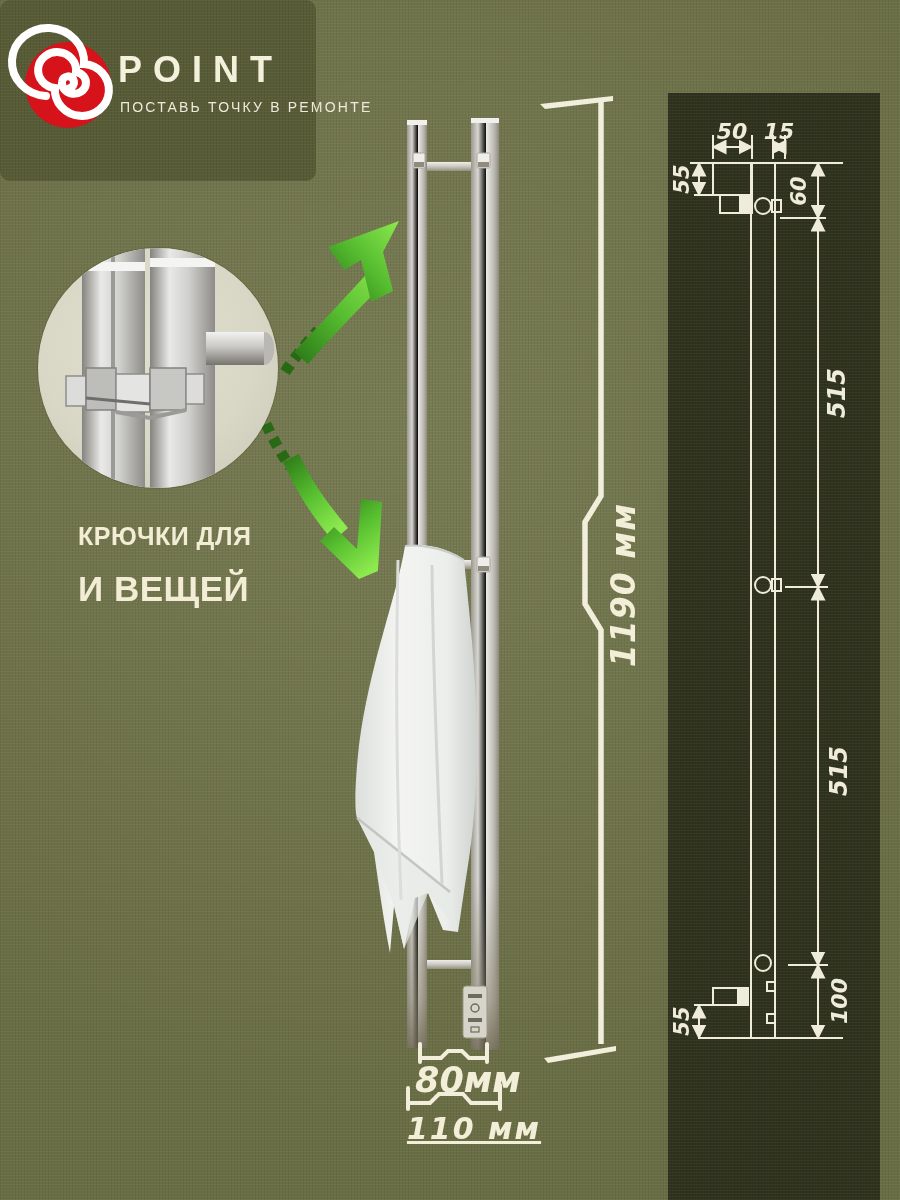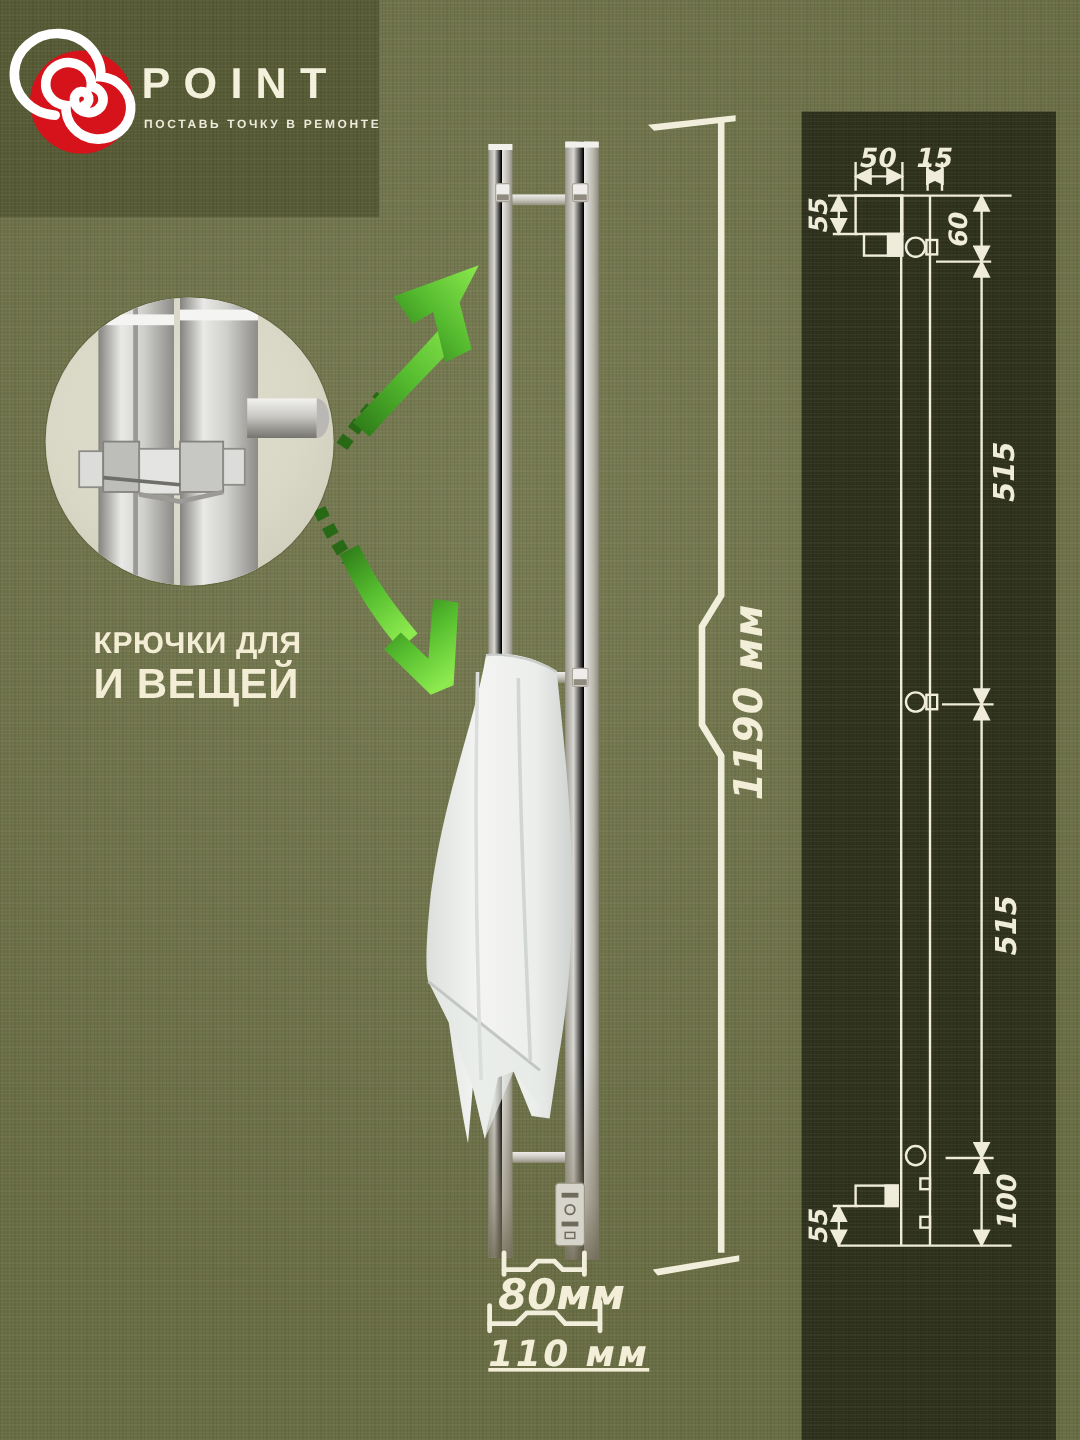--- a/index.html
+++ b/index.html
@@ -13,37 +13,38 @@
       radial-gradient(circle at 45% 35%, rgba(255,255,255,.06), rgba(0,0,0,.05) 75%);
   }
   .weave{
     background-image:
       repeating-linear-gradient(0deg, rgba(255,255,255,.04) 0 1px, rgba(0,0,0,0) 1px 3px),
       repeating-linear-gradient(90deg, rgba(0,0,0,.07) 0 1px, rgba(0,0,0,0) 1px 3px);
   }
   .logo-panel{
     position:absolute;left:0;top:0;width:316px;height:181px;
     background-color:#575b36;
+    border-radius:10px;
   }
   .brand{
     position:absolute;left:118px;top:52px;width:190px;
     color:#f3f0dc;font-weight:bold;font-size:36px;letter-spacing:11px;line-height:1;
   }
   .tagline{
     position:absolute;left:120px;top:99px;width:190px;
-    color:#eceadb;font-size:10px;letter-spacing:2.2px;font-weight:bold;white-space:nowrap;
+    color:#eceadb;font-size:14px;letter-spacing:2.2px;font-weight:normal;white-space:nowrap;
   }
   .inset-circle{
     position:absolute;left:38px;top:248px;width:240px;height:240px;border-radius:50%;
     background:radial-gradient(circle at 45% 40%, #e0decd 0%, #d9d7c5 55%, #c9c8b6 100%);
     overflow:hidden;box-shadow:0 0 0 1px rgba(60,62,38,.25);
   }
   .callout{position:absolute;left:78px;top:486px;color:#f2edd4;font-weight:bold;line-height:1.12;}
   .callout .l1,.callout .l2{font-size:25px;letter-spacing:.5px;margin-top:36px;}
-  .callout .l3{font-size:35px;letter-spacing:.5px;margin-top:1px;}
+  .callout .l3{font-size:35px;letter-spacing:.5px;margin-top:19px;}
   .scene{position:absolute;left:0;top:0;width:900px;height:1200px;}
   .dim-label{
     position:absolute;color:#f2eed8;font-weight:bold;font-style:italic;
     font-family:"DejaVu Sans",sans-serif;text-align:center;white-space:nowrap;
   }
   .dim-height{left:507px;top:567px;width:230px;height:36px;font-size:33px;transform:rotate(-90deg);letter-spacing:1px;}
   .dim-80{left:398px;top:1060px;width:140px;font-size:35px;}
   .dim-110{left:390px;top:1111px;width:168px;font-size:30px;letter-spacing:2px;text-decoration:underline;}
   .tech-panel{
     position:absolute;left:668px;top:93px;width:212px;height:1152px;

